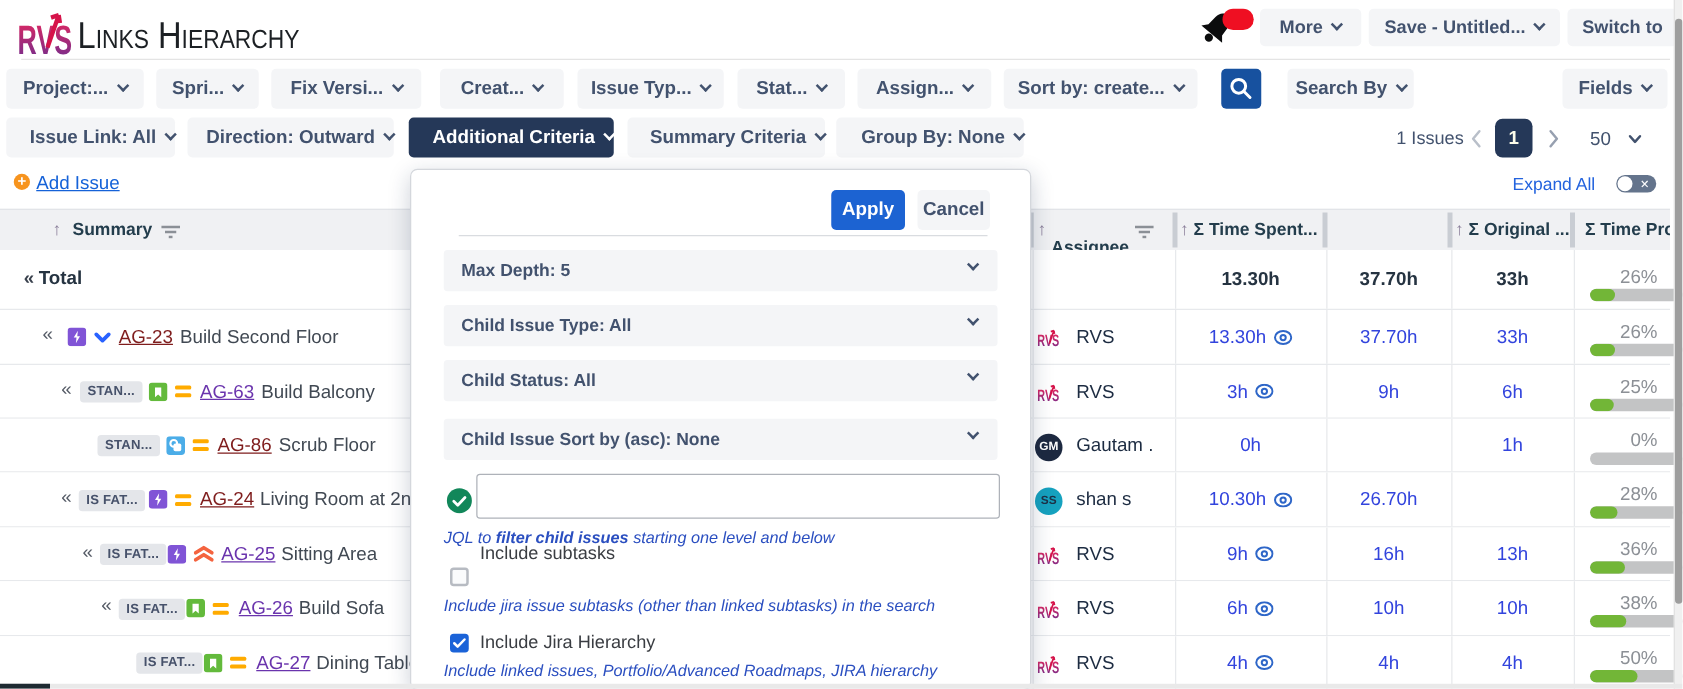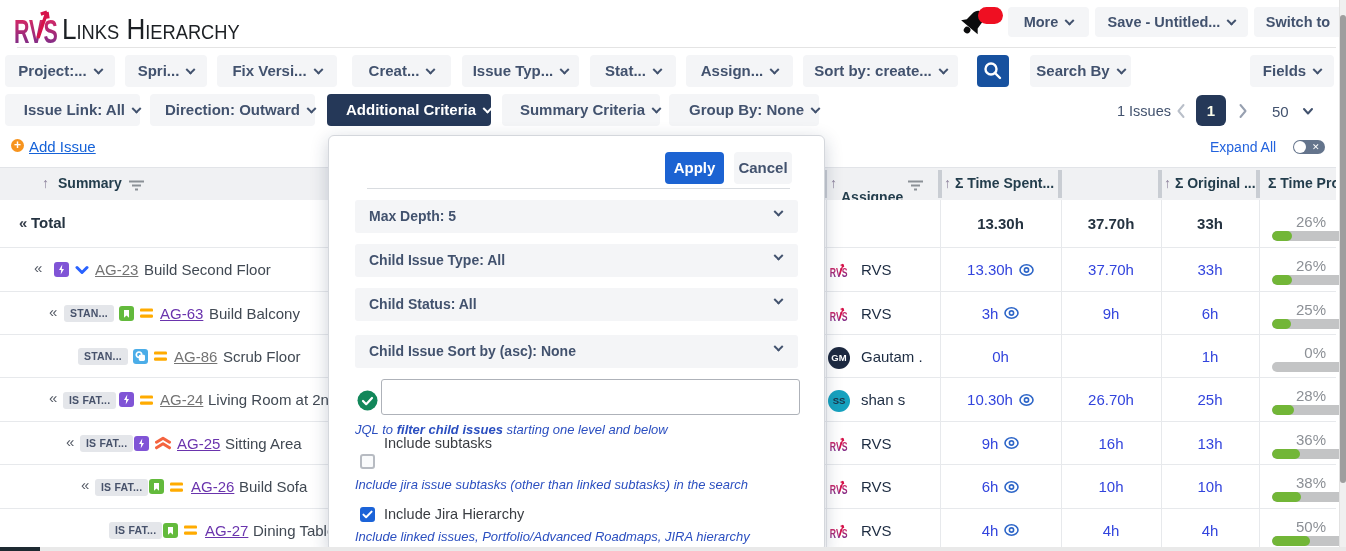--- a/index.html
+++ b/index.html
@@ -47,21 +47,21 @@
   .vline { position:absolute; top:0; bottom:0; width:1px; background:#e7e9ec; }
   .cell-center { position:absolute; top:0; height:100%; display:flex; align-items:center; justify-content:center; }
   .timeval { color:#3244dd; font-size:15px; }
   .boldval { color:#253341; font-size:15px; font-weight:700; }
   .name { color:#1c2b41; font-size:15px; }
   .pct { position:absolute; font-size:15px; color:#8c9096; text-align:right; width:54px; left:1272px; }
   .bar { position:absolute; left:1272px; width:74px; height:10px; background:#c3c4c5; border-radius:5px; overflow:hidden; }
   .bar i { display:block; height:100%; background:#72b637; border-radius:5px; }
 
   .key { font-size:15px; text-decoration:underline; }
-  .key.blue { color:#737373; }
+  .key.blue { color:#7f1d1d; }
   .key.purple { color:#6a34ad; }
   .sumtext { font-size:15px; color:#414953; }
   .laquo { color:#555b66; font-size:15px; }
   .badge { display:inline-block; background:#e4e6ea; color:#47526b; font-size:10.5px; font-weight:700;
     letter-spacing:.2px; border-radius:3px; padding:2px 6px 2px 6px; line-height:13px; }
 
   
   #modal { position:absolute; left:328px; top:135px; width:497px; height:417px;
     background:#fff; border:1px solid #d4d7dc; border-radius:6px;
     box-shadow:0 5px 18px rgba(23,43,77,.22);padding-left:48px; }
@@ -306,21 +306,20 @@
       </svg>
       <div class="abs key blue" style="left:160px; top:13px;">AG-24</div>
       <div class="abs sumtext" style="left:208px; top:13px;">Living Room at 2nd</div>
       <div class="abs" style="left:828px; top:12px; width:22px; height:22px; border-radius:50%; background:#16a2bf; color:#1d3146; font-size:9.5px; font-weight:700; text-align:center; line-height:22px;">SS</div>
       <div class="cell-center name" style="left:861px; width:79px; justify-content:flex-start;">shan s</div>
       <div class="cell-center timeval" style="left:940px; width:121px;">10.30h<svg style="vertical-align:-2px; margin-left:6px;" width="15" height="12" viewBox="0 0 15 12">
           <ellipse cx="7.5" cy="6" rx="6.5" ry="5.2" fill="none" stroke="#2e66c8" stroke-width="1.6"></ellipse>
           <circle cx="7.5" cy="6" r="2.1" fill="none" stroke="#2e66c8" stroke-width="1.6"></circle>
         </svg></div>
       <div class="cell-center timeval" style="left:1061px; width:100px;">26.70h</div>
-      <div class="cell-center timeval" style="left:1161px; width:98px;">25h</div>
       <div class="pct" style="top:9px;">28%</div>
       <div class="bar" style="top:27px;">
         <i style="width:22px;"></i>
       </div>
     </div>
 <div class="trow" style="top:422px; height:43px;">
       <div class="vline" style="left:826px;"></div>
       <div class="vline" style="left:940px;"></div>
       <div class="vline" style="left:1061px;"></div>
       <div class="vline" style="left:1161px;"></div>

